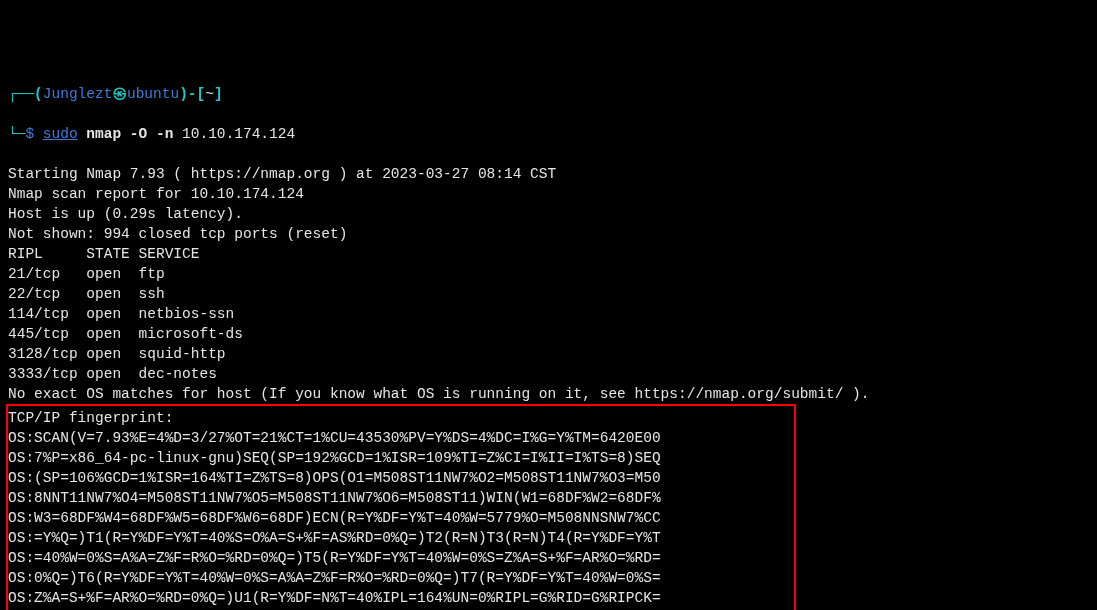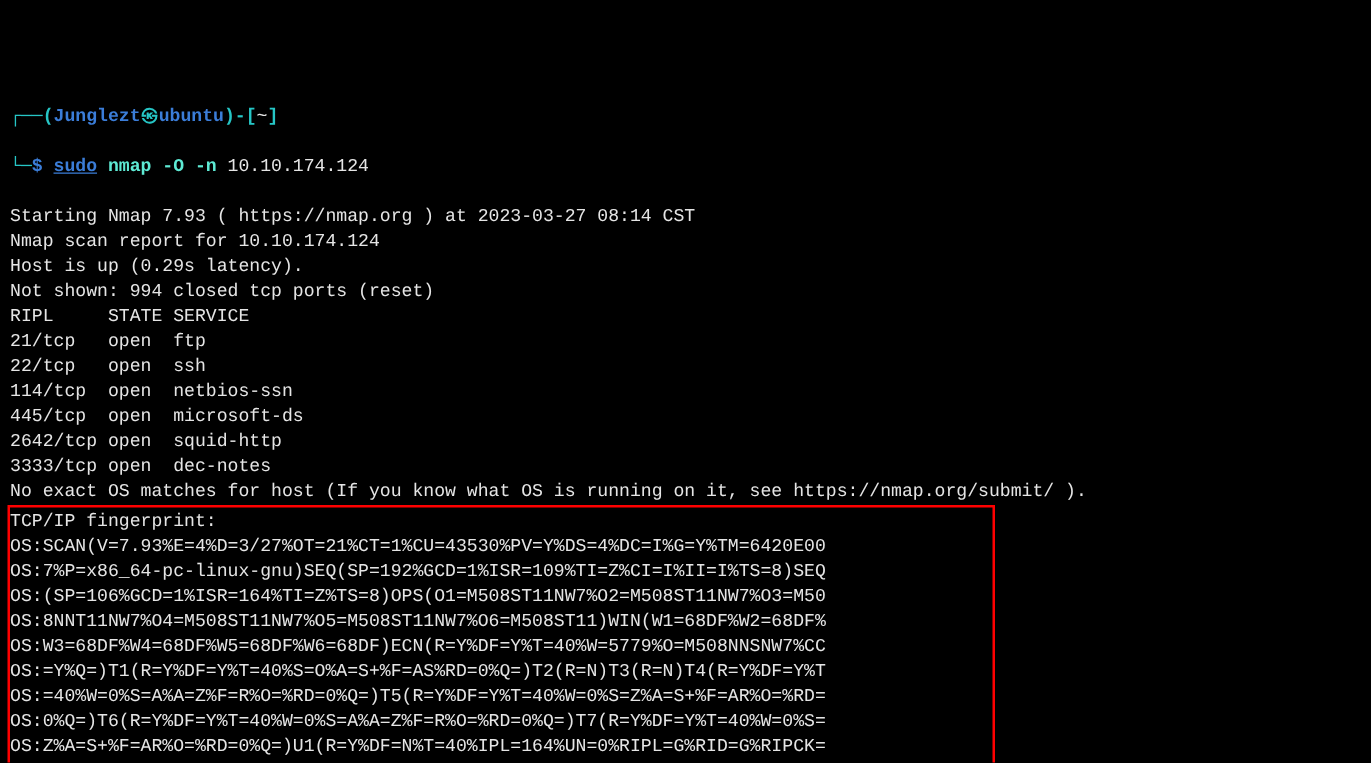--- a/index.html
+++ b/index.html
@@ -10,23 +10,23 @@
     line-height: 20px;
     color: #e5e5e5;
     padding: 4px 8px;
     width: 1097px;
     height: 610px;
     overflow: hidden;
     white-space: pre;
   }
   .prompt-line { display: block; }
   .teal { color: #26c6c6; font-weight: bold; }
-  .blue { color: #3b7dd8; font-weight: bold; }
-  .blue-underline { color: #3b7dd8; font-weight: bold; text-decoration: underline; }
-  .gray { color: #5eead4; font-weight: bold;}
+  .blue { color: #3b7dd8; font-weight: normal; }
+  .blue-underline { color: #3b7dd8; font-weight: normal; text-decoration: underline; }
+  .gray { color: #e5e5e5; font-weight: bold;}
   .white { color: #e5e5e5; }
   .red-box {
     border: 2px solid #ff0000;
     padding: 2px 0px;
     margin-left: -2px;
     display: inline-block;
     width: 790px;
   }
 </style>
 </head>
@@ -38,21 +38,21 @@
 <span class="prompt-line"><span class="teal">└─</span><span class="blue">$ </span><span class="blue-underline">sudo</span><span> </span><span class="gray">nmap -O -n</span><span> </span><span class="white">10.10.174.124</span></span>
 <span>Starting Nmap 7.93 ( https://nmap.org ) at 2023-03-27 08:14 CST</span>
 <span>Nmap scan report for 10.10.174.124</span>
 <span>Host is up (0.29s latency).</span>
 <span>Not shown: 994 closed tcp ports (reset)</span>
 <span>RIPL     STATE SERVICE</span>
 <span>21/tcp   open  ftp</span>
 <span>22/tcp   open  ssh</span>
 <span>114/tcp  open  netbios-ssn</span>
 <span>445/tcp  open  microsoft-ds</span>
-<span>2642/tcp open  squid-http</span>
+<span>3128/tcp open  squid-http</span>
 <span>3333/tcp open  dec-notes</span>
 <span>No exact OS matches for host (If you know what OS is running on it, see https://nmap.org/submit/ ).</span>
 <div class="red-box"><span>TCP/IP fingerprint:</span>
 <span>OS:SCAN(V=7.93%E=4%D=3/27%OT=21%CT=1%CU=43530%PV=Y%DS=4%DC=I%G=Y%TM=6420E00</span>
 <span>OS:7%P=x86_64-pc-linux-gnu)SEQ(SP=192%GCD=1%ISR=109%TI=Z%CI=I%II=I%TS=8)SEQ</span>
 <span>OS:(SP=106%GCD=1%ISR=164%TI=Z%TS=8)OPS(O1=M508ST11NW7%O2=M508ST11NW7%O3=M50</span>
 <span>OS:8NNT11NW7%O4=M508ST11NW7%O5=M508ST11NW7%O6=M508ST11)WIN(W1=68DF%W2=68DF%</span>
 <span>OS:W3=68DF%W4=68DF%W5=68DF%W6=68DF)ECN(R=Y%DF=Y%T=40%W=5779%O=M508NNSNW7%CC</span>
 <span>OS:=Y%Q=)T1(R=Y%DF=Y%T=40%S=O%A=S+%F=AS%RD=0%Q=)T2(R=N)T3(R=N)T4(R=Y%DF=Y%T</span>
 <span>OS:=40%W=0%S=A%A=Z%F=R%O=%RD=0%Q=)T5(R=Y%DF=Y%T=40%W=0%S=Z%A=S+%F=AR%O=%RD=</span>

